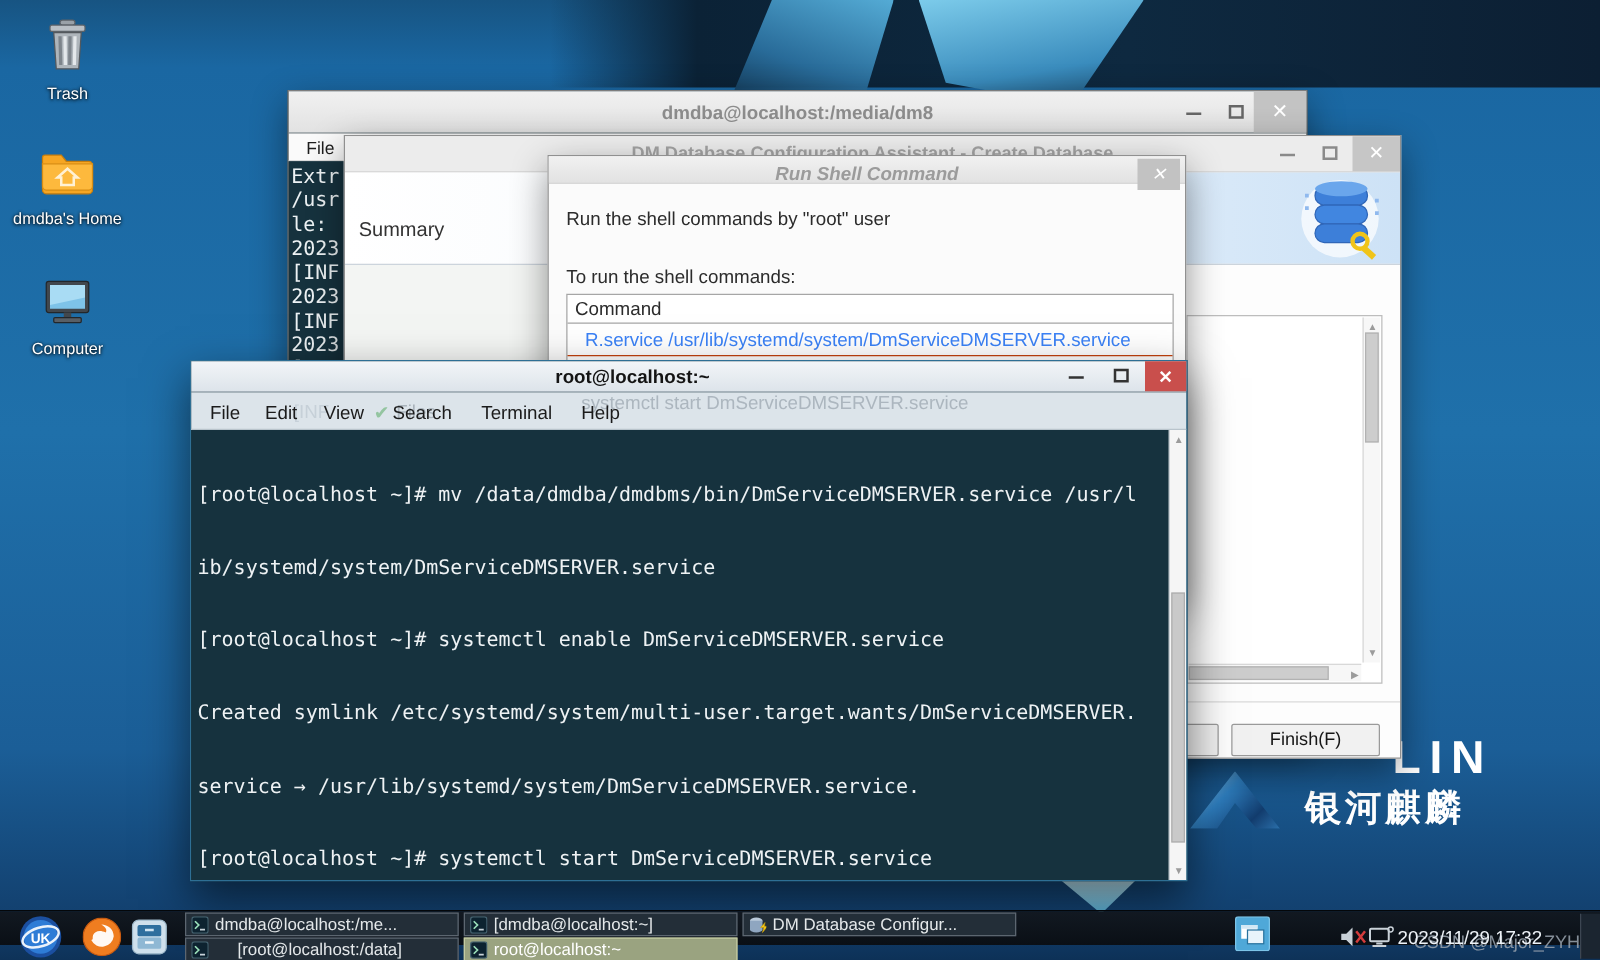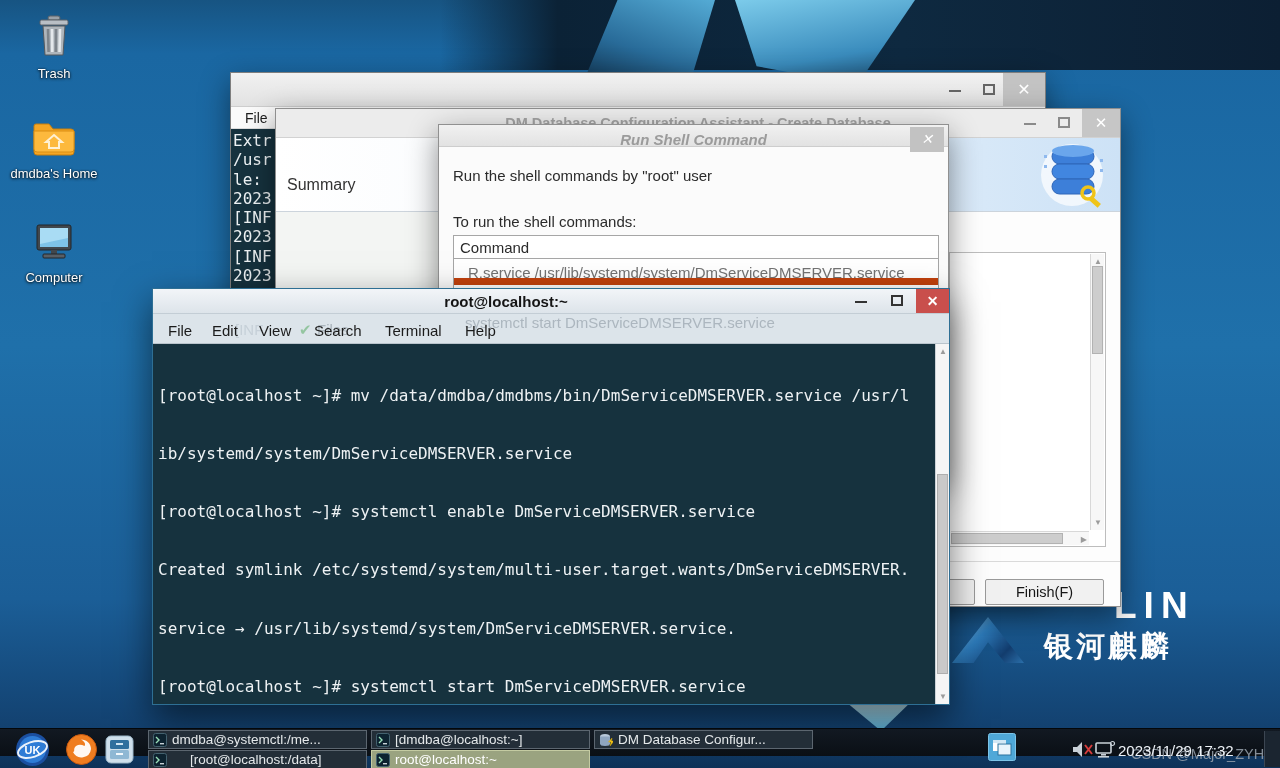--- a/index.html
+++ b/index.html
@@ -75,21 +75,21 @@
   #btn-partial { left:629px; width:70px; }
 
   
   #win-rs { left:438px; top:124px; width:511px; height:356px; background:#fbfbfb; border:1px solid #909090; }
   #win-rs .tbar { height:22px;font-style:italic; }
   #win-rs .ttl { top:6px; font-size:15px; color:#9b9b9b; }
   #win-rs .btn-x { right:4px; top:2px; width:34px; height:25px; background:#c2c2c2; font-size:14px; line-height:25px; }
   #win-rs .body-text { position:absolute; left:14px; font-size:15px; color:#2b2b2b; }
   .rs-table { position:absolute; left:14px; top:110px; width:486px; height:210px; background:#fff; border:1px solid #a6a6a6; }
   .rs-th { position:absolute; left:0; right:0; top:0; height:23px; border-bottom:1px solid #a6a6a6; font-size:15px; color:#2b2b2b; padding:3px 0 0 6px; }
-  .rs-row1 { position:absolute; left:0; right:0; top:24px; height:25px; border-bottom:7px solid #c2410c; font-size:15px; color:#737373; padding:4px 0 0 14px; white-space:nowrap; overflow:hidden; }
+  .rs-row1 { position:absolute; left:0; right:0; top:24px; height:25px; border-bottom:1px solid #c2410c; font-size:15px; color:#3b82f6; padding:4px 0 0 14px; white-space:nowrap; overflow:hidden; }
 
   
   #win-root { left:152px; top:288px; width:798px; height:417px; background:#16323e; border:1px solid #2e6f94; box-shadow:0 14px 34px rgba(0,0,0,.55); }
   #win-root .tbar { height:25px; background:linear-gradient(180deg,#f2f5f8,#dde4ea); border-bottom:1px solid #c3cdd5; }
   #win-root .ttl { top:4px; right:90px; font-size:15px; color:#141414; }
   #win-root .glyph-min { right:82px; top:12px; background:#333; }
   #win-root .glyph-max { right:46px; top:6px; border-color:#333; }
   #win-root .btn-x { right:0; top:0; width:33px; height:24px; background:#c94f4c; font-size:14px; font-weight:bold; line-height:24px; }
   .menubar2 { position:absolute; left:0; top:25px; right:0; height:30px; background:rgba(236,242,248,.93); border-bottom:1px solid #b9c4cc; }
   .menubar2 .mi { position:absolute; top:8px; font-size:15px; color:#1b1b1b; }
@@ -152,20 +152,21 @@
       <rect x="9" y="6" width="28" height="19" fill="#7ec3e8"></rect>
       <path d="M9 6 h28 v10 l-28 6 Z" fill="#a9dcf4"></path>
       <rect x="20" y="28" width="6" height="4" fill="#41474d"></rect>
       <rect x="12" y="32" width="22" height="4" rx="1" fill="#585f66" stroke="#23272b"></rect>
     </svg>
     <div class="lbl">Computer</div>
   </div>
 
   <div class="win" id="win-dmdba">
     <div class="tbar">
+      <div class="ttl">dmdba@localhost:/media/dm8</div>
       <div class="glyph-min" style="right:84px; top:17px;"></div>
       <div class="glyph-max" style="right:50px; top:11px;"></div>
       <div class="btn-x" style="right:0; top:0; width:42px; height:33px; background:#c3c3c3; font-size:16px; line-height:33px;">✕</div>
     </div>
     <div class="menubar">
       <span>File</span>
     </div>
     <div class="term-strip">
       <div>Extr</div>
       <div>/usr</div>
@@ -296,21 +297,21 @@
       <rect x="11" y="8" width="7" height="2" fill="#cfe4f2"></rect>
       <rect x="11" y="18" width="7" height="2" fill="#f2f8fc"></rect>
     </svg>
 
     <div class="tb-item" style="left:148px; top:1px;">
       <svg class="mico" width="14" height="14">
         <rect x="0.5" y="0.5" width="13" height="13" rx="2" fill="#0d2330" stroke="#44626f"></rect>
         <path d="M3 4 l3 3 -3 3" stroke="#9adfb9" stroke-width="1.4" fill="none"></path>
           <rect x="7" y="10" width="4" height="1.4" fill="#c8d2d8"></rect>
       </svg>
-      <span>dmdba@systemctl:/me...</span>
+      <span>dmdba@localhost:/me...</span>
     </div>
     <div class="tb-item" style="left:371px; top:1px;">
       <svg class="mico" width="14" height="14">
         <rect x="0.5" y="0.5" width="13" height="13" rx="2" fill="#0d2330" stroke="#44626f"></rect>
         <path d="M3 4 l3 3 -3 3" stroke="#9adfb9" stroke-width="1.4" fill="none"></path>
           <rect x="7" y="10" width="4" height="1.4" fill="#c8d2d8"></rect>
       </svg>
       <span>[dmdba@localhost:~]</span>
     </div>
     <div class="tb-item" style="left:594px; top:1px;">

